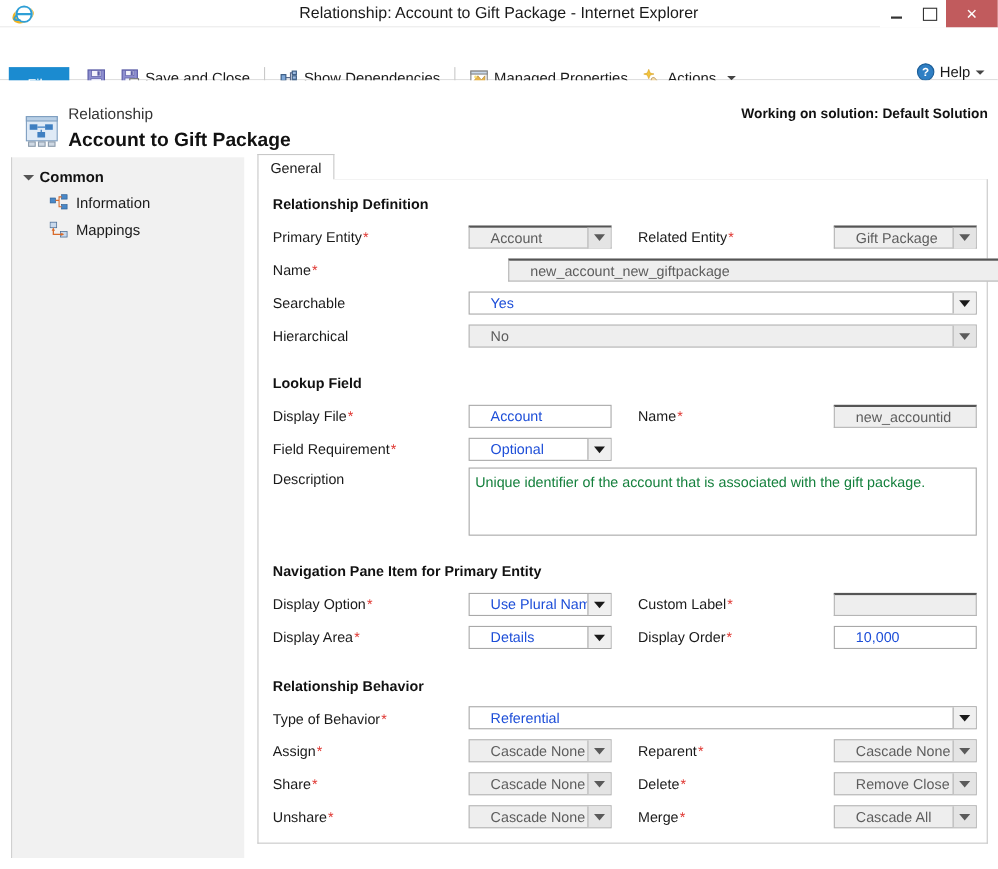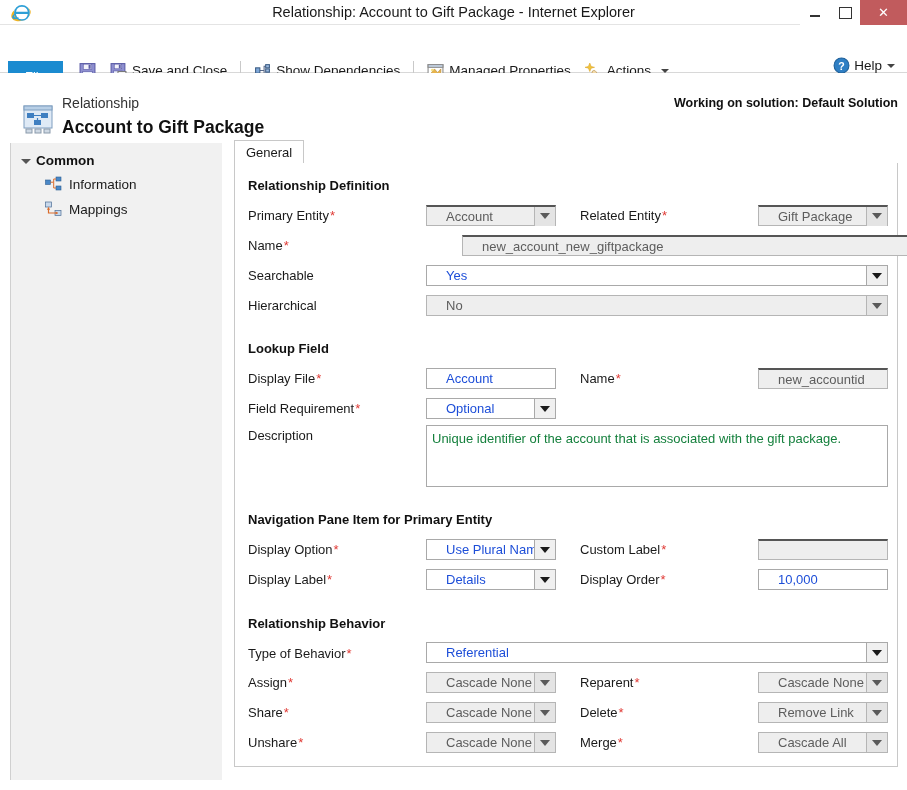--- a/index.html
+++ b/index.html
@@ -404,21 +404,21 @@
   </div>
 
   <div class="fld-label" style="left:345px; top:379px;">
     <span>Custom Label</span><span class="req">*</span>
   </div>
   <div class="ctl disabled" style="left:523px; top:376px; width:130px;">
     <span class="val"></span>
   </div>
 
   <div class="fld-label" style="left:13px; top:409px;">
-    <span>Display Label</span><span class="req">*</span>
+    <span>Display Area</span><span class="req">*</span>
   </div>
   <div class="ctl sel" style="left:191px; top:406px; width:130px;">
     <span class="val">Details</span>
     <span class="arrow">
           <span class="chev"></span>
         </span>
   </div>
 
   <div class="fld-label" style="left:345px; top:409px;">
     <span>Display Order</span><span class="req">*</span>
@@ -466,21 +466,21 @@
     <span class="val">Cascade None</span>
     <span class="arrow">
           <span class="chev"></span>
         </span>
   </div>
 
   <div class="fld-label" style="left:345px; top:542px;">
     <span>Delete</span><span class="req">*</span>
   </div>
   <div class="ctl sel disabled" style="left:523px; top:539px; width:130px; border-top:1px solid #b5b5b5;">
-    <span class="val">Remove Link</span>
+    <span class="val">Remove Close</span>
     <span class="arrow">
           <span class="chev"></span>
         </span>
   </div>
 
   <div class="fld-label" style="left:13px; top:572px;">
     <span>Unshare</span><span class="req">*</span>
   </div>
   <div class="ctl sel disabled" style="left:191px; top:569px; width:130px; border-top:1px solid #b5b5b5;">
     <span class="val">Cascade None</span>

